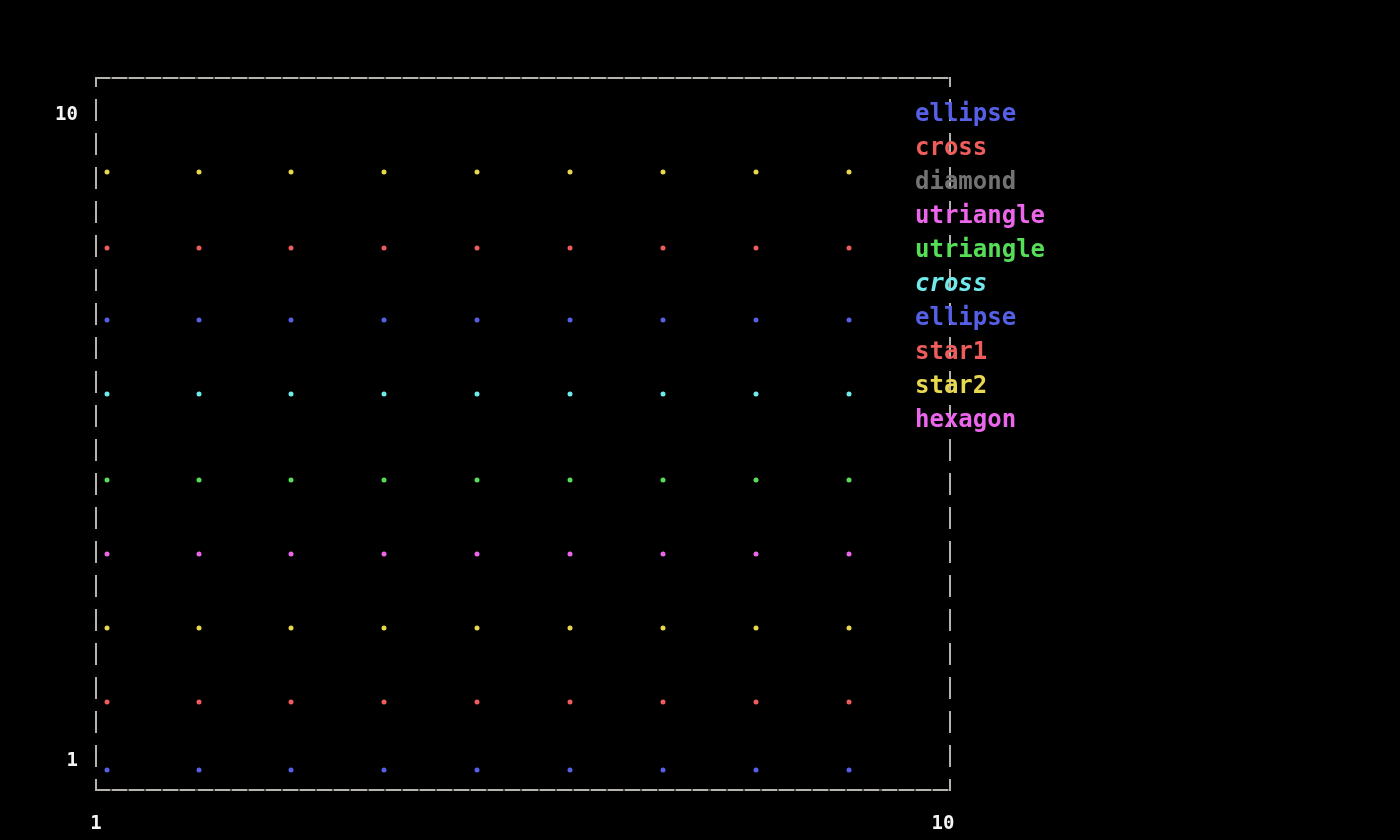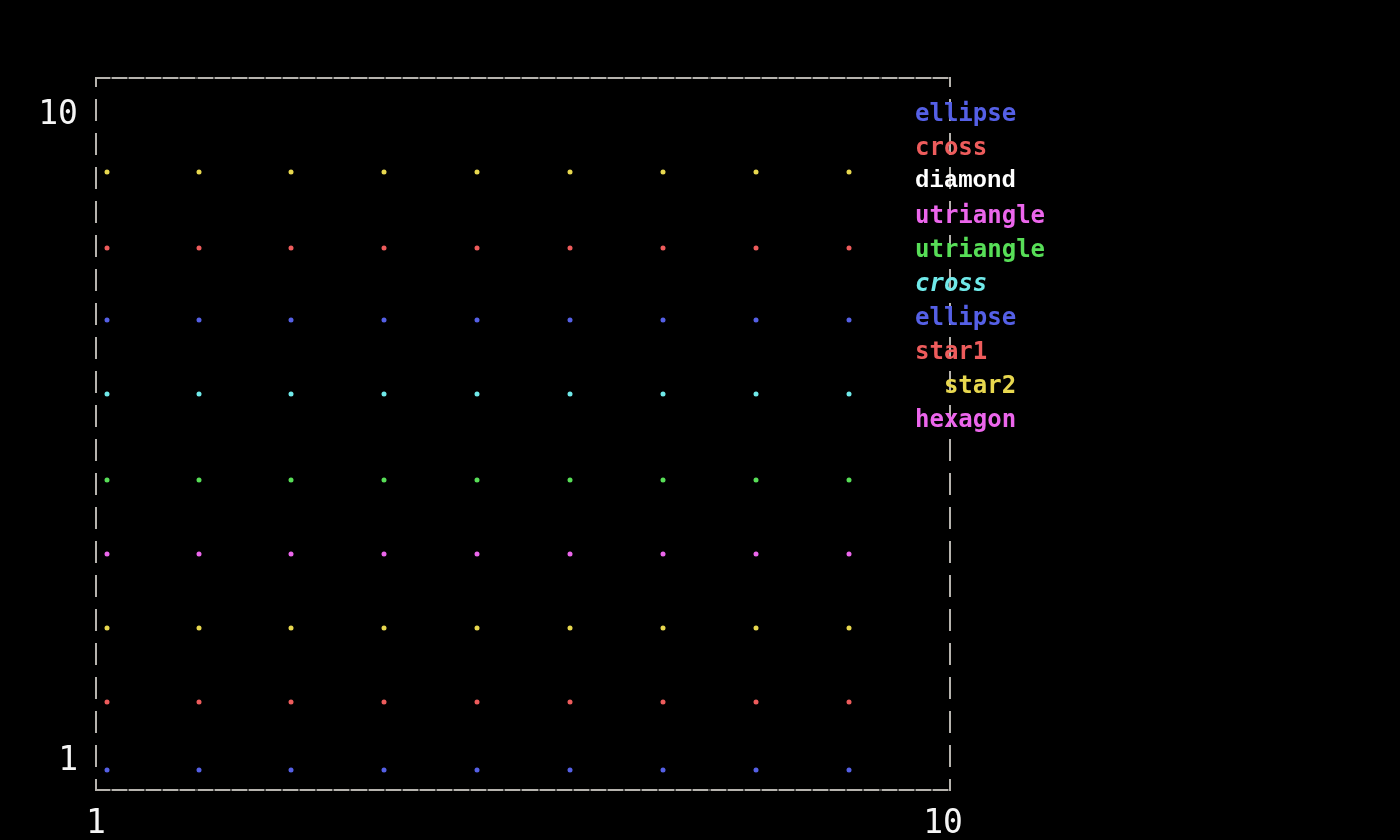--- a/index.html
+++ b/index.html
@@ -49,22 +49,22 @@
       transparent 10px, transparent 22px,
       var(--frame) 22px, var(--frame) 34px
     );
   }
   .border-v.left { left: 0; }
   .border-v.right { right: 0; }
   
   .tick {
     position: absolute;
     color: var(--axis-text);
-    font-size: 33px;
-    font-weight: normal;
+    font-size: 19px;
+    font-weight: bold;
     line-height: 28px;
   }
   .tick.y {
     width: 50px;
     text-align: right;
     left: 28px;
   }
   .tick.y.top { top: 99px; }
   .tick.y.bottom { top: 745px; }
   .tick.x {
@@ -193,23 +193,23 @@
         <span class="dot" style="left: 754px; top: 95px; background: rgb(232, 216, 79);"></span>
       </div>
   </div>
 
   <div class="tick x left">1</div>
   <div class="tick x right">10</div>
 
   <div class="legend" id="legend">
       <div class="legend-item" style="color: rgb(85, 96, 230);">ellipse</div>
       <div class="legend-item" style="color: rgb(238, 92, 92);">cross</div>
-      <div class="legend-item" style="color: #ffffff; font-family: Liberation Mono, monospace;">diamond</div>
+      <div class="legend-item" style="color: #737373;">diamond</div>
       <div class="legend-item" style="color: rgb(236, 102, 236);">utriangle</div>
       <div class="legend-item" style="color: rgb(87, 222, 87);">utriangle</div>
       <div class="legend-item" style="color: rgb(112, 234, 234); font-style: italic;">cross</div>
       <div class="legend-item" style="color: rgb(85, 96, 230);">ellipse</div>
       <div class="legend-item" style="color: rgb(238, 92, 92);">star1</div>
-      <div class="legend-item" style="color: rgb(232, 216, 79); text-align: center;">star2</div>
+      <div class="legend-item" style="color: rgb(232, 216, 79);">star2</div>
       <div class="legend-item" style="color: rgb(236, 102, 236);">hexagon</div>
     </div>
 
 </div>
 
 </body></html>

